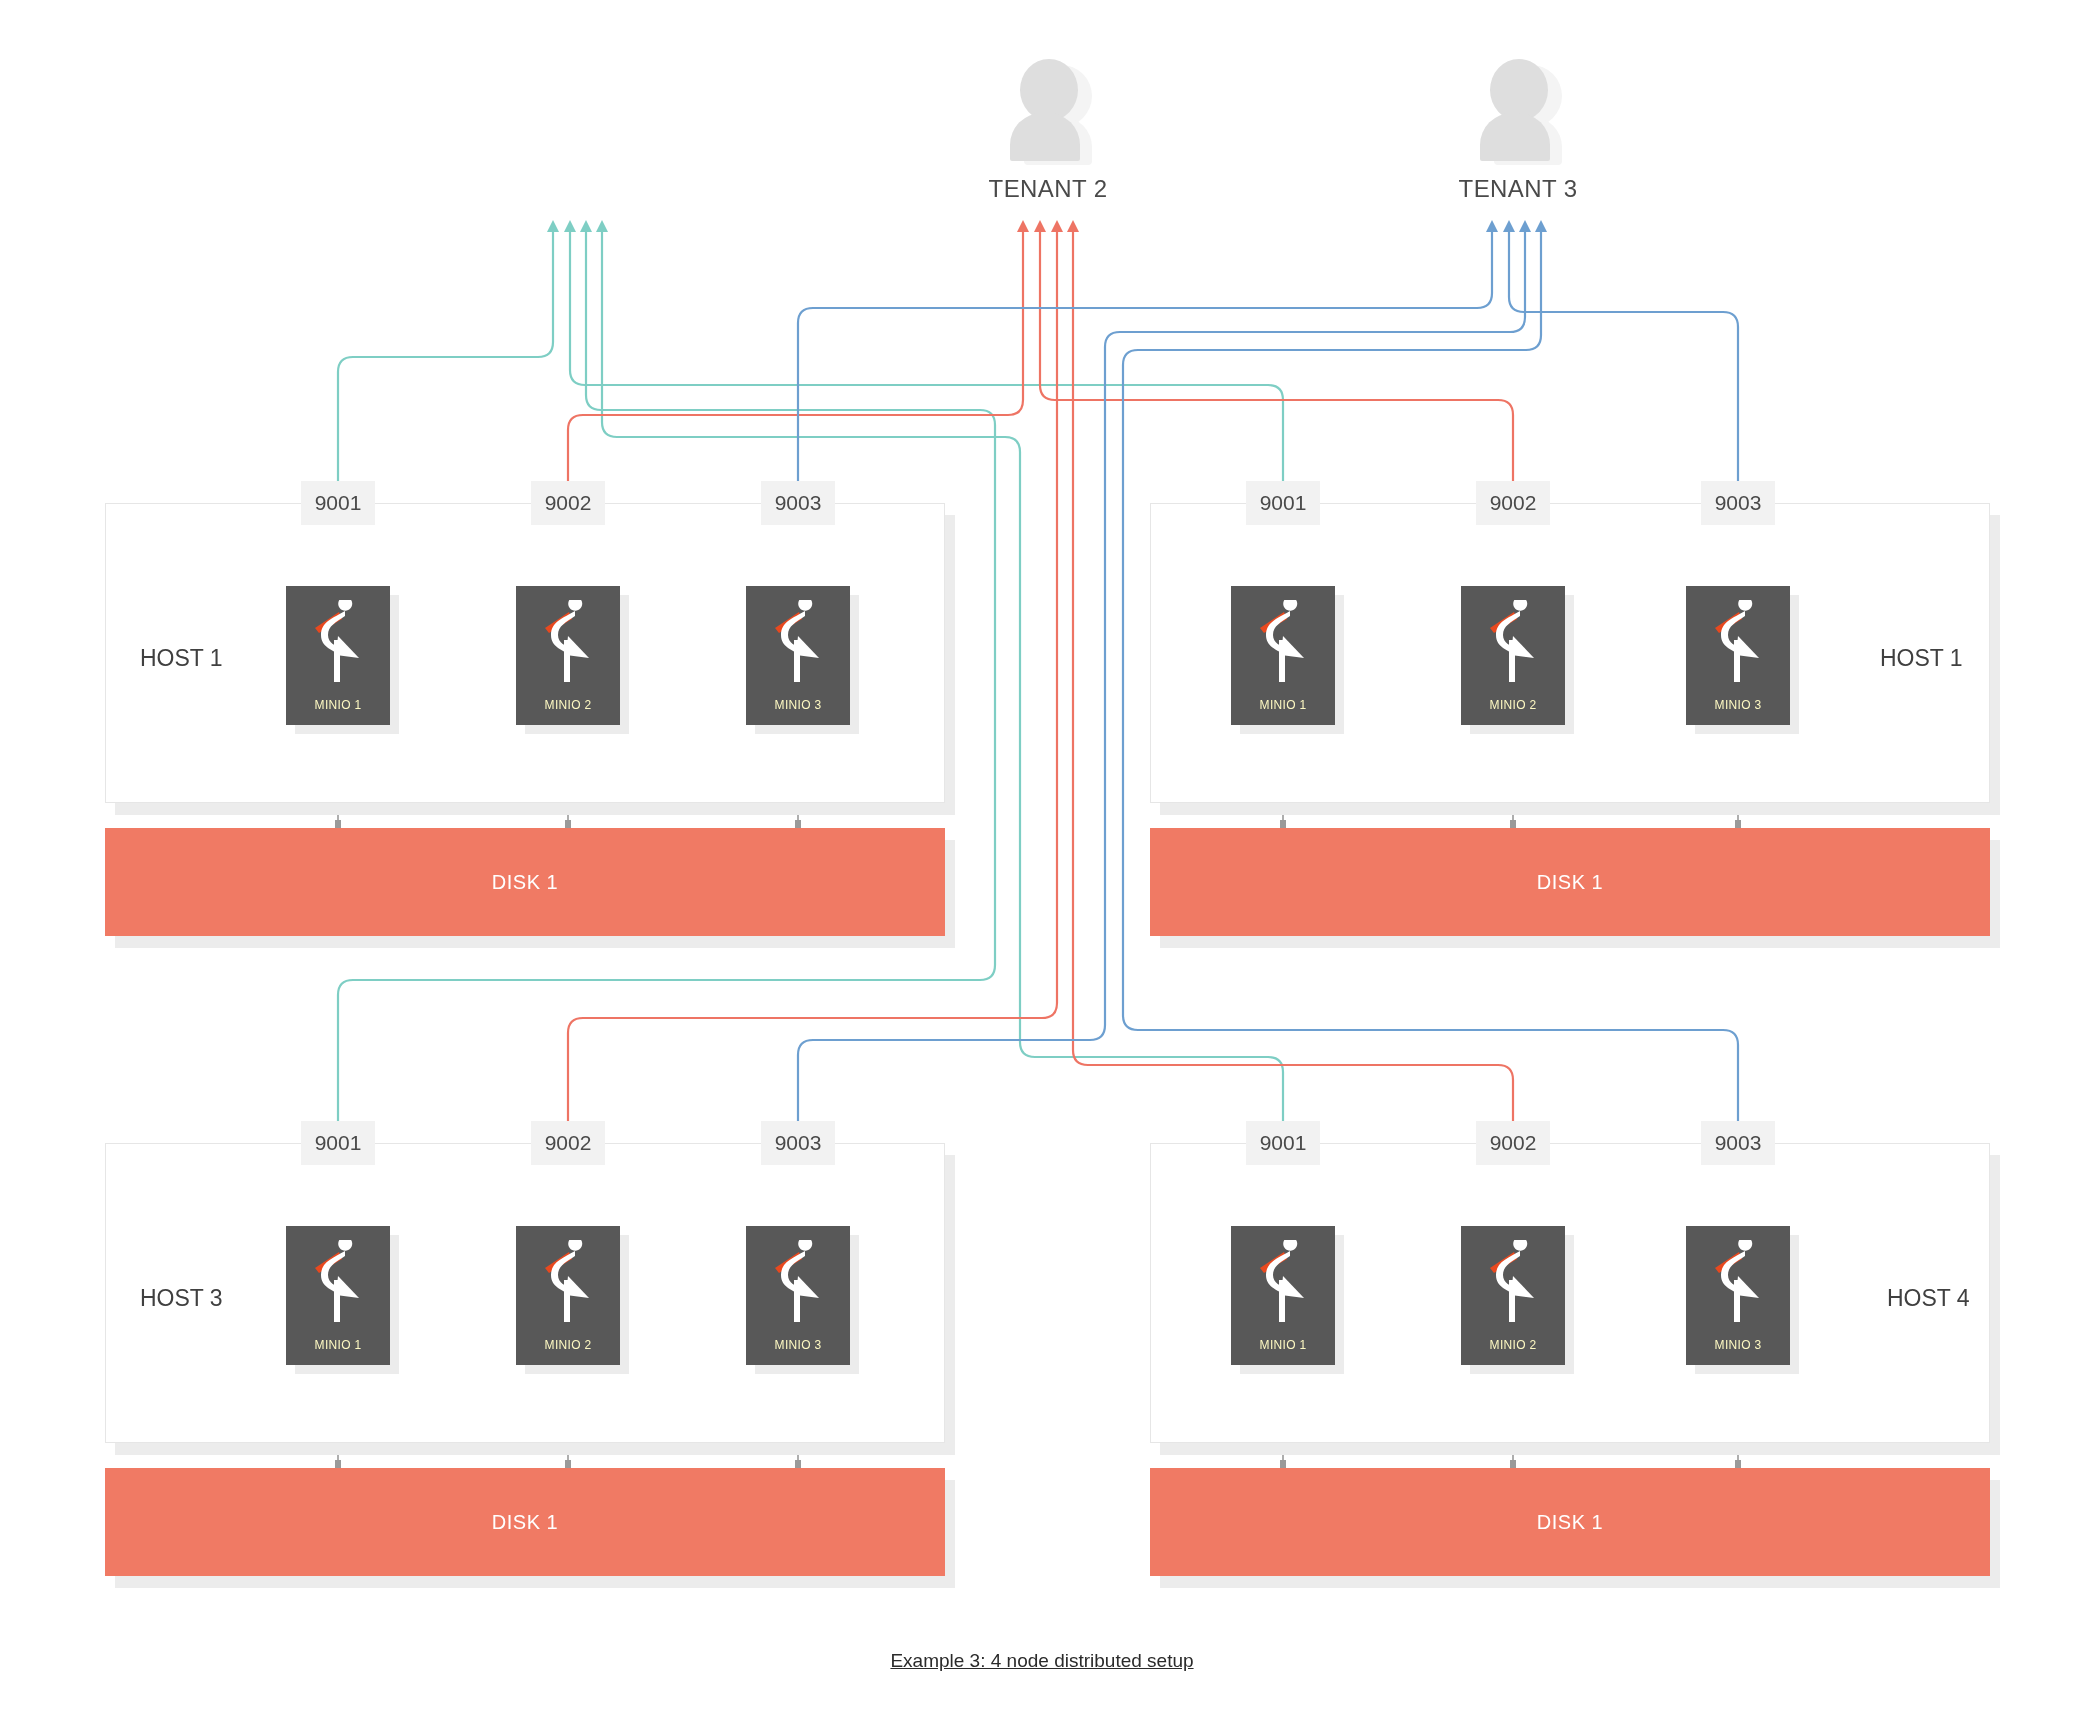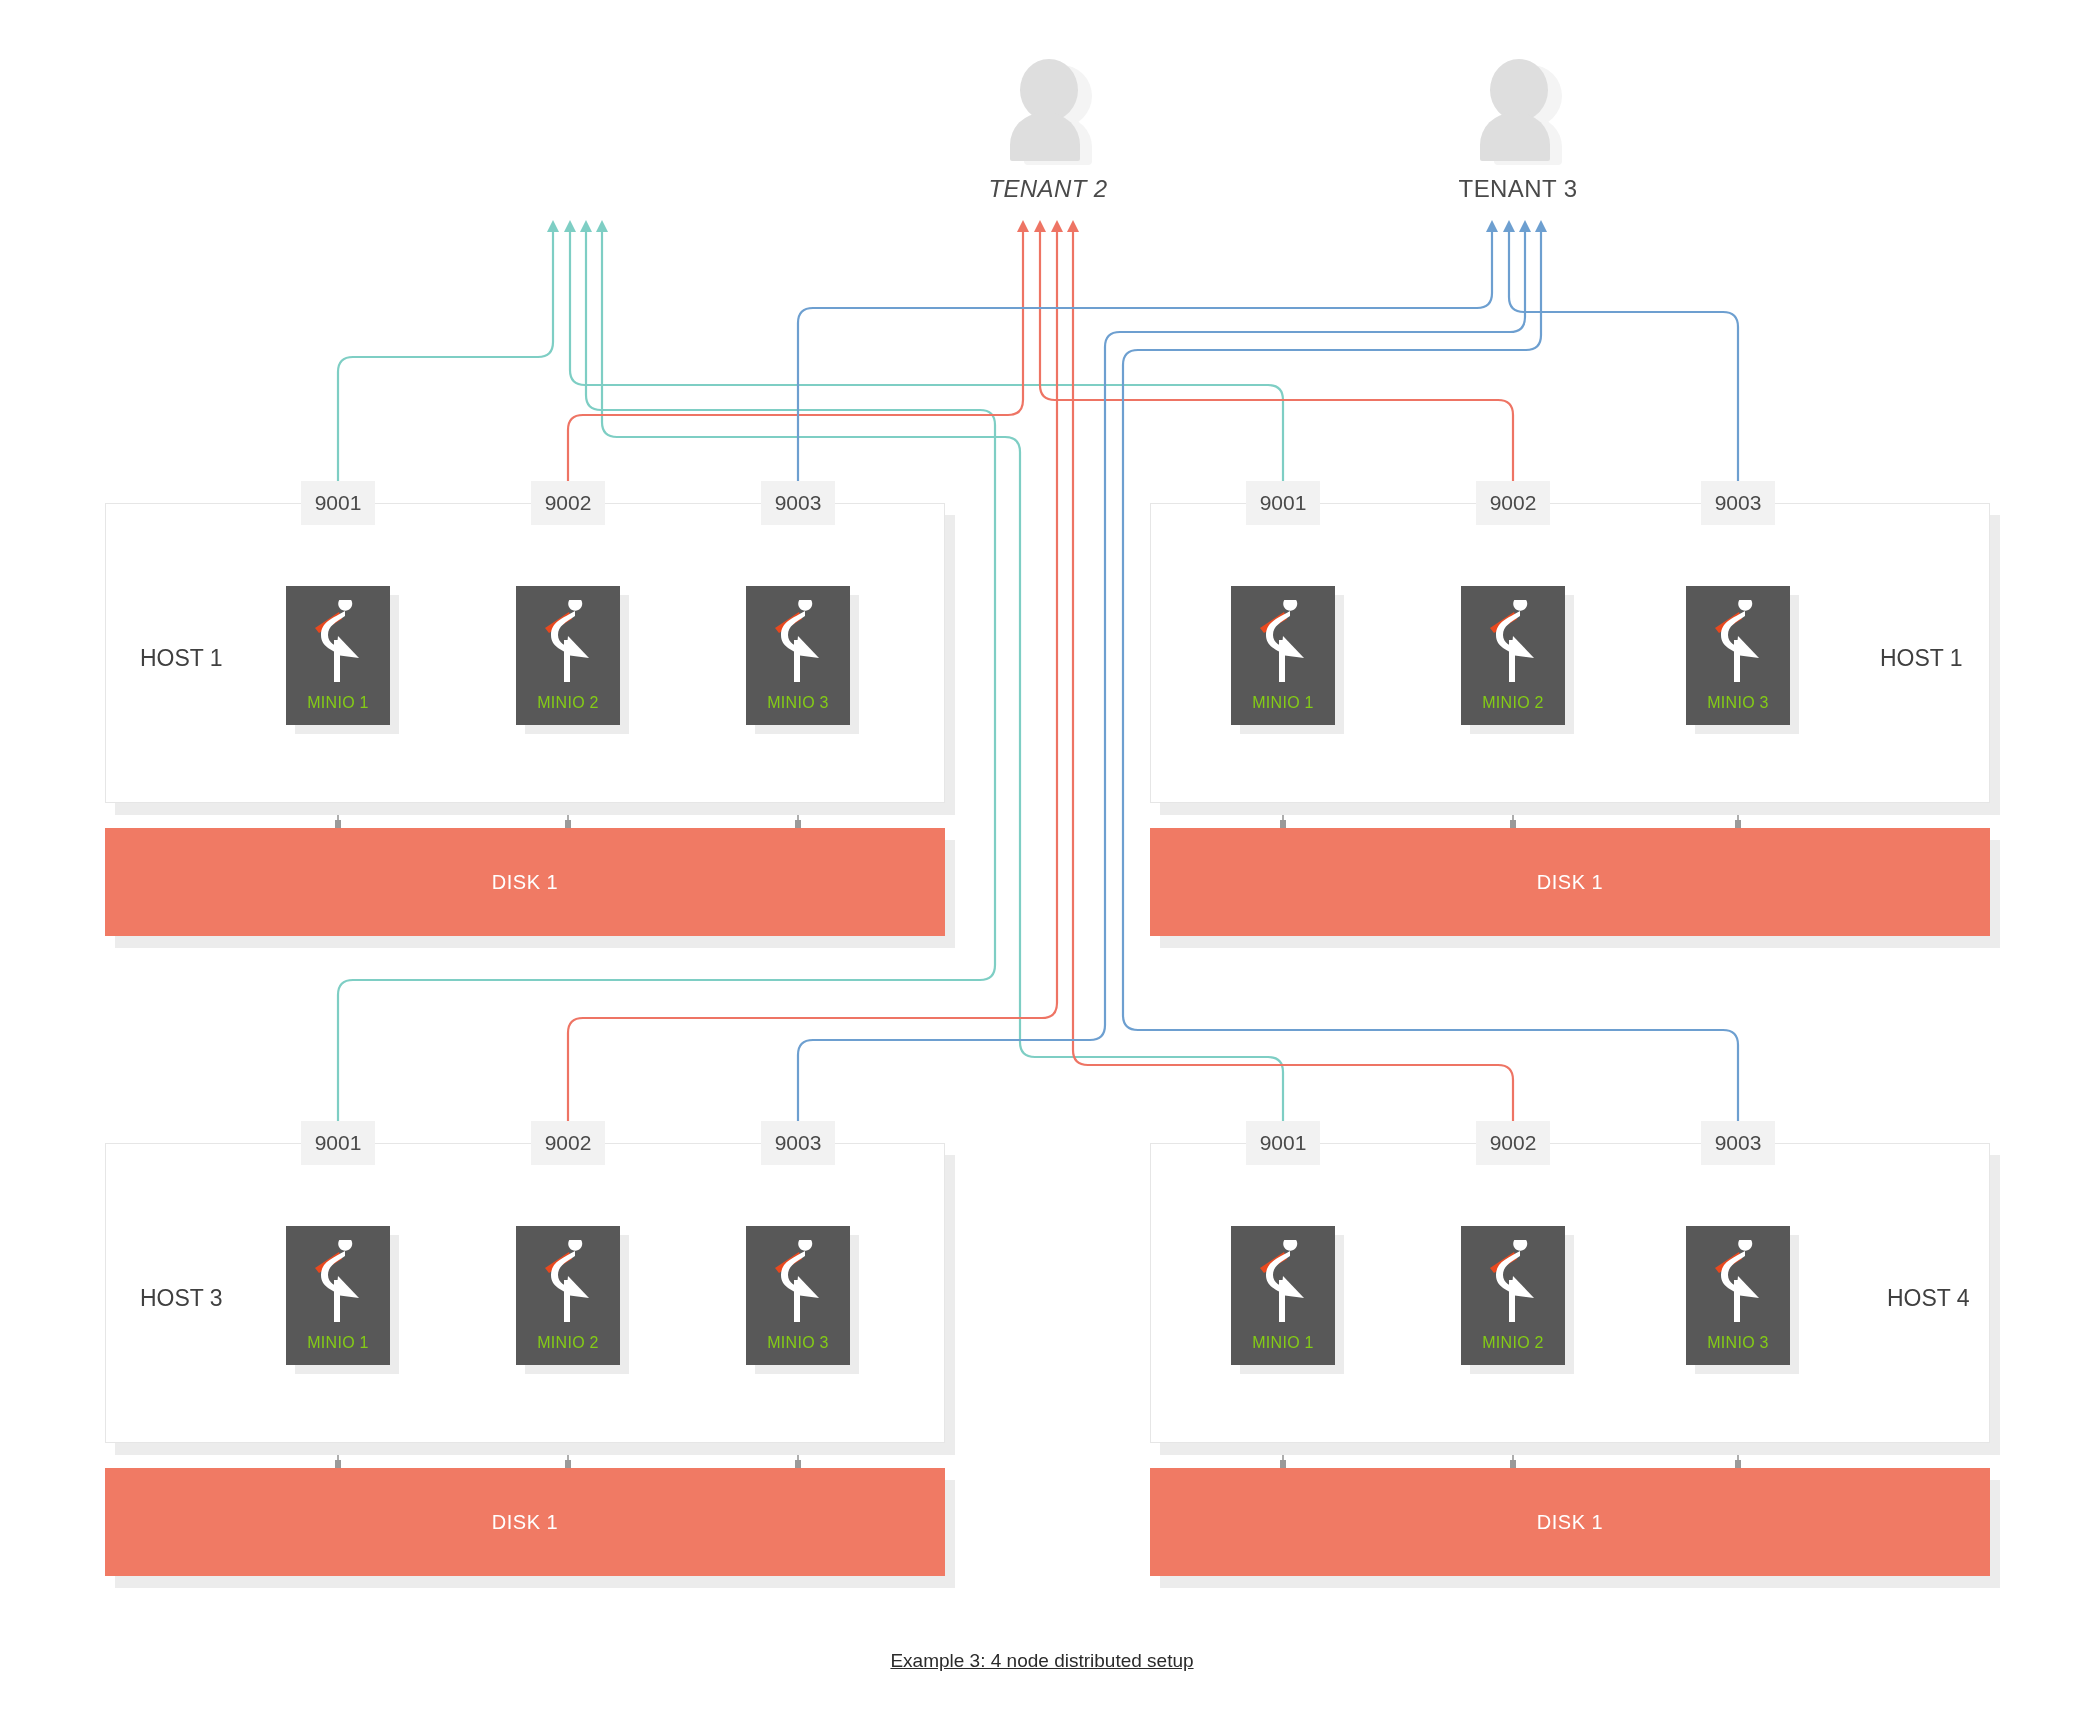--- a/index.html
+++ b/index.html
@@ -22,21 +22,21 @@
   
   .host{position:absolute;box-sizing:border-box;border:1px solid #e6e6e6;background:#ffffff;}
   .host-shadow{position:absolute;background:#ececec;}
   .host-label{position:absolute;font-size:23px;color:#404040;white-space:nowrap;}
 
   
   .node{position:absolute;width:104px;height:139px;}
   .node .nshadow{position:absolute;left:9px;top:9px;width:104px;height:139px;background:#ececec;}
   .node .nbox{position:absolute;left:0;top:0;width:104px;height:139px;background:#585858;}
   .node .logo{position:absolute;left:50%;top:14px;transform:translateX(-50%);}
-  .node .nlabel{position:absolute;left:0;right:0;bottom:13px;text-align:center;color:#84cc16;font-size:16px;letter-spacing:.3px;}
+  .node .nlabel{position:absolute;left:0;right:0;bottom:13px;text-align:center;color:#fef9c3;font-size:12px;letter-spacing:.3px;}
 
   
   .port{position:absolute;width:74px;height:44px;background:#f2f2f2;display:flex;align-items:center;justify-content:center;
         font-size:21px;color:#4a4a4a;}
 
   
   .disk{position:absolute;background:#f07a64;display:flex;align-items:center;justify-content:center;
         color:#ffffff;font-size:20px;letter-spacing:.5px;}
   .disk-shadow{position:absolute;background:#ececec;}
 
@@ -143,21 +143,21 @@
       <path d="M1283 1384 L1283 1468"></path>
         <rect x="1280" y="1460" width="6" height="9" fill="#9a9a9a" stroke="none"></rect>
       <path d="M1513 1384 L1513 1468"></path>
         <rect x="1510" y="1460" width="6" height="9" fill="#9a9a9a" stroke="none"></rect>
       <path d="M1738 1384 L1738 1468"></path>
         <rect x="1735" y="1460" width="6" height="9" fill="#9a9a9a" stroke="none"></rect>
     </g>
   </svg>
 
 
-  <div class="tenant" style="left:948px;top:55px;font-style:italic;">
+  <div class="tenant" style="left:948px;top:55px;">
     <div class="person">
       <div class="shadow-head"></div>
         <div class="shadow-body"></div>
       <div class="head"></div>
         <div class="body"></div>
     </div>
     <div class="tenant-label">TENANT 2</div>
   </div>
 
   <div class="tenant" style="left:1418px;top:55px;">

